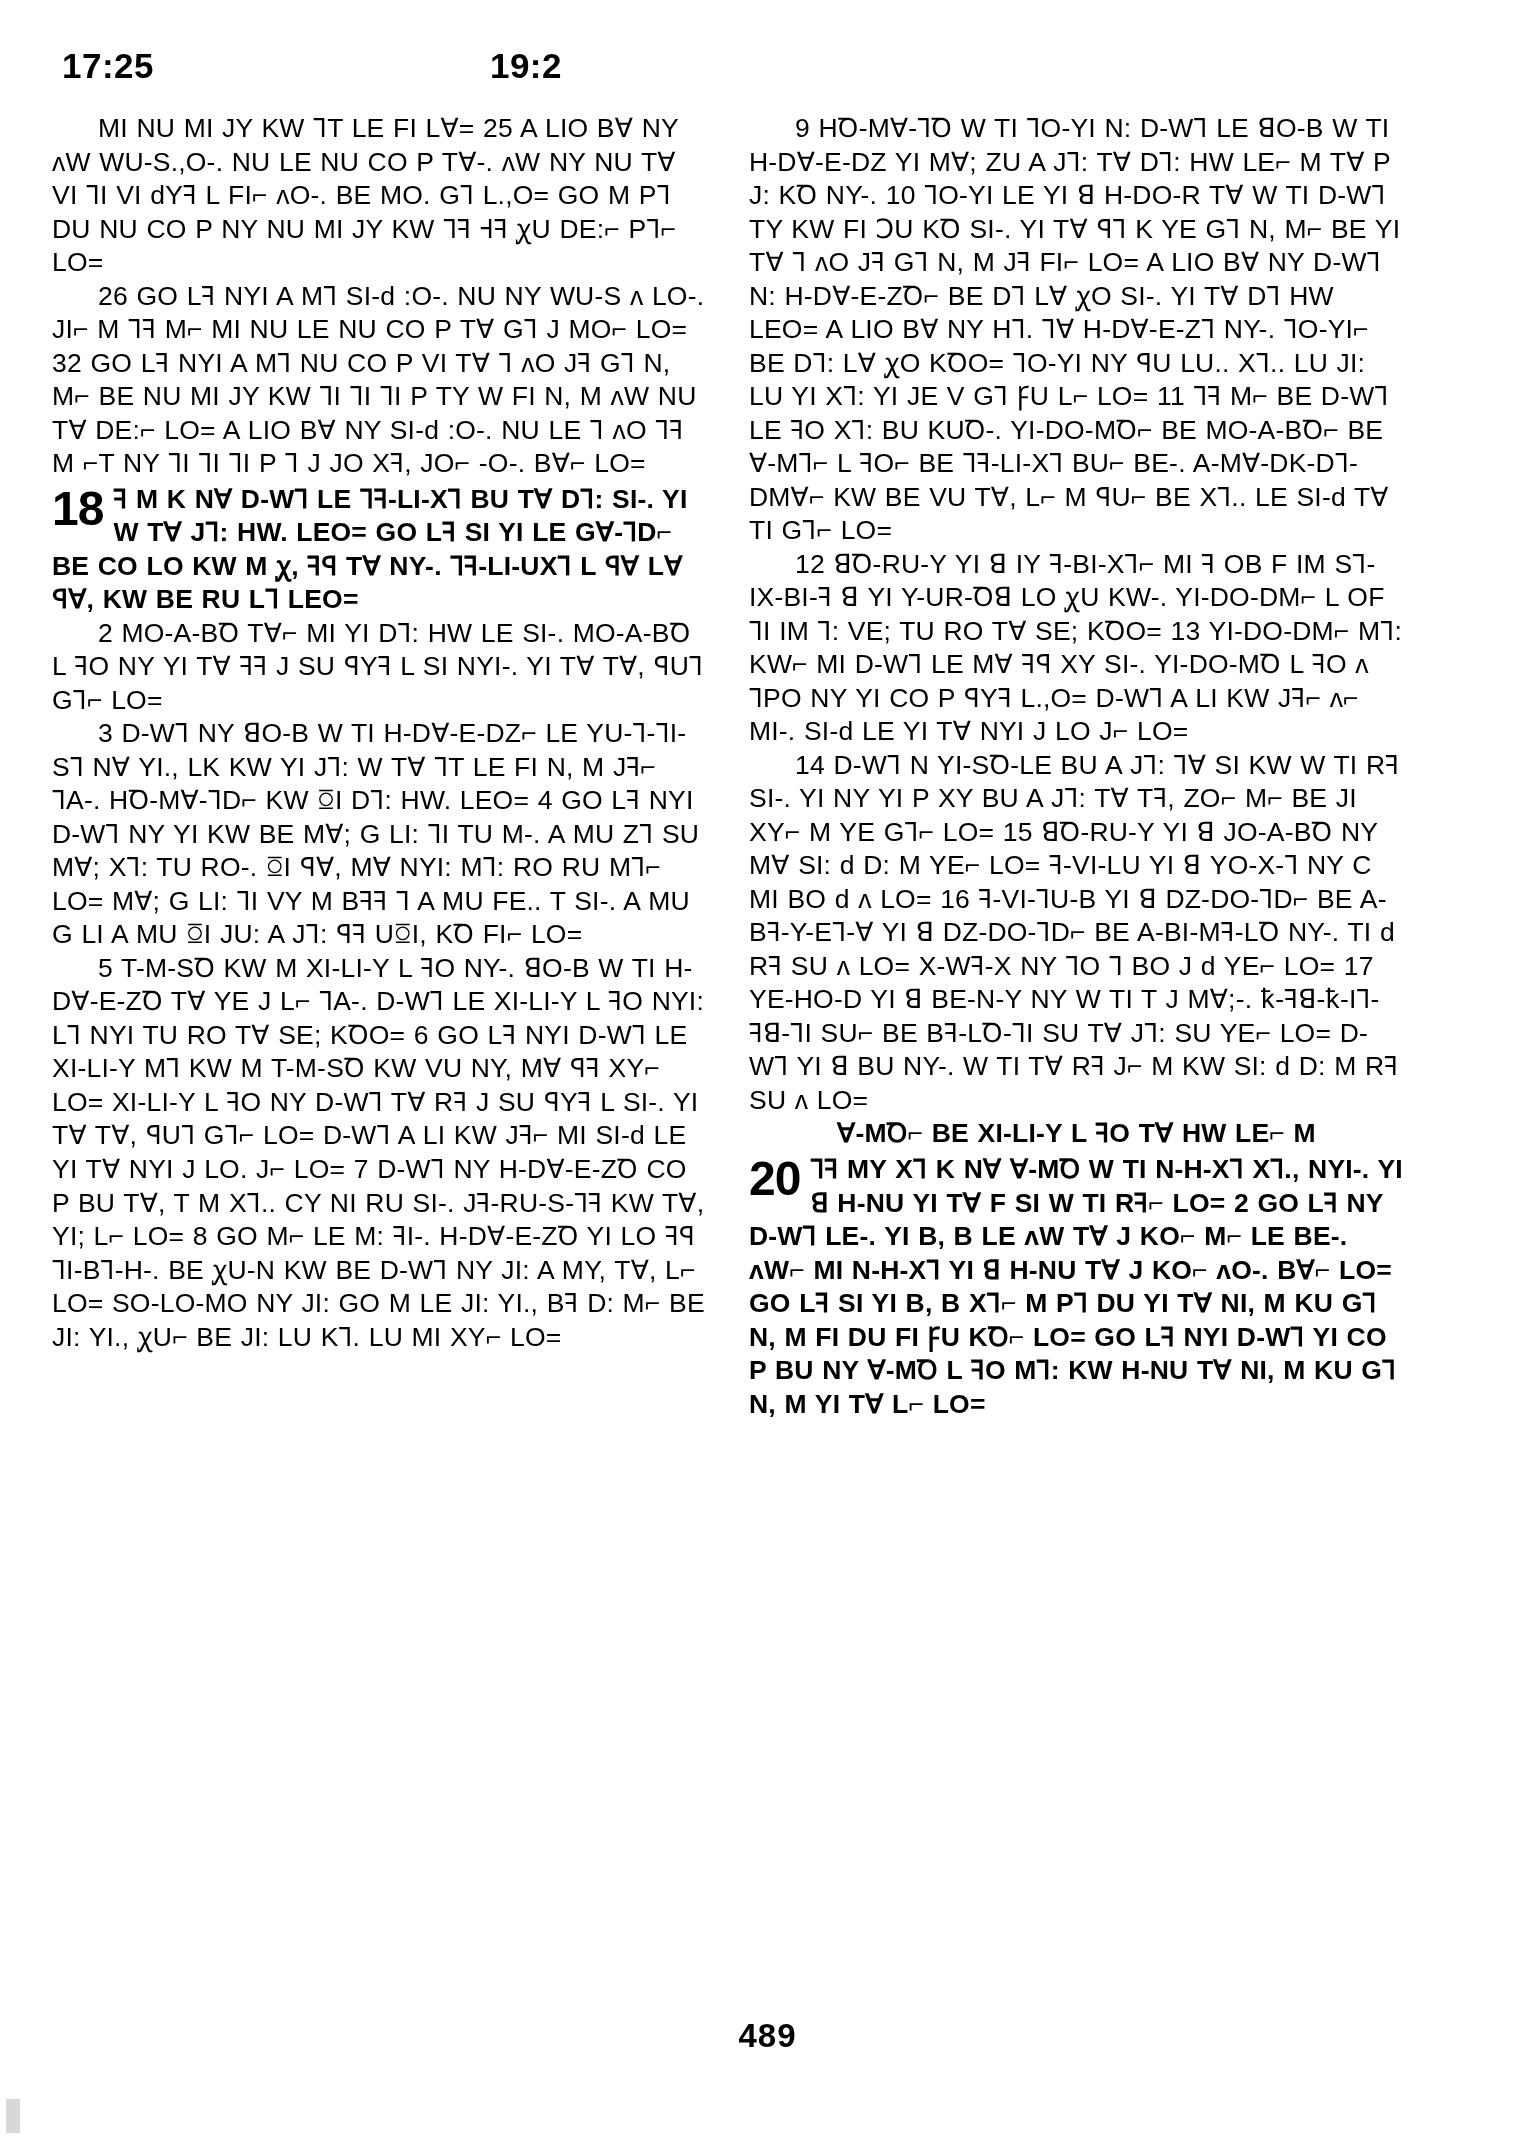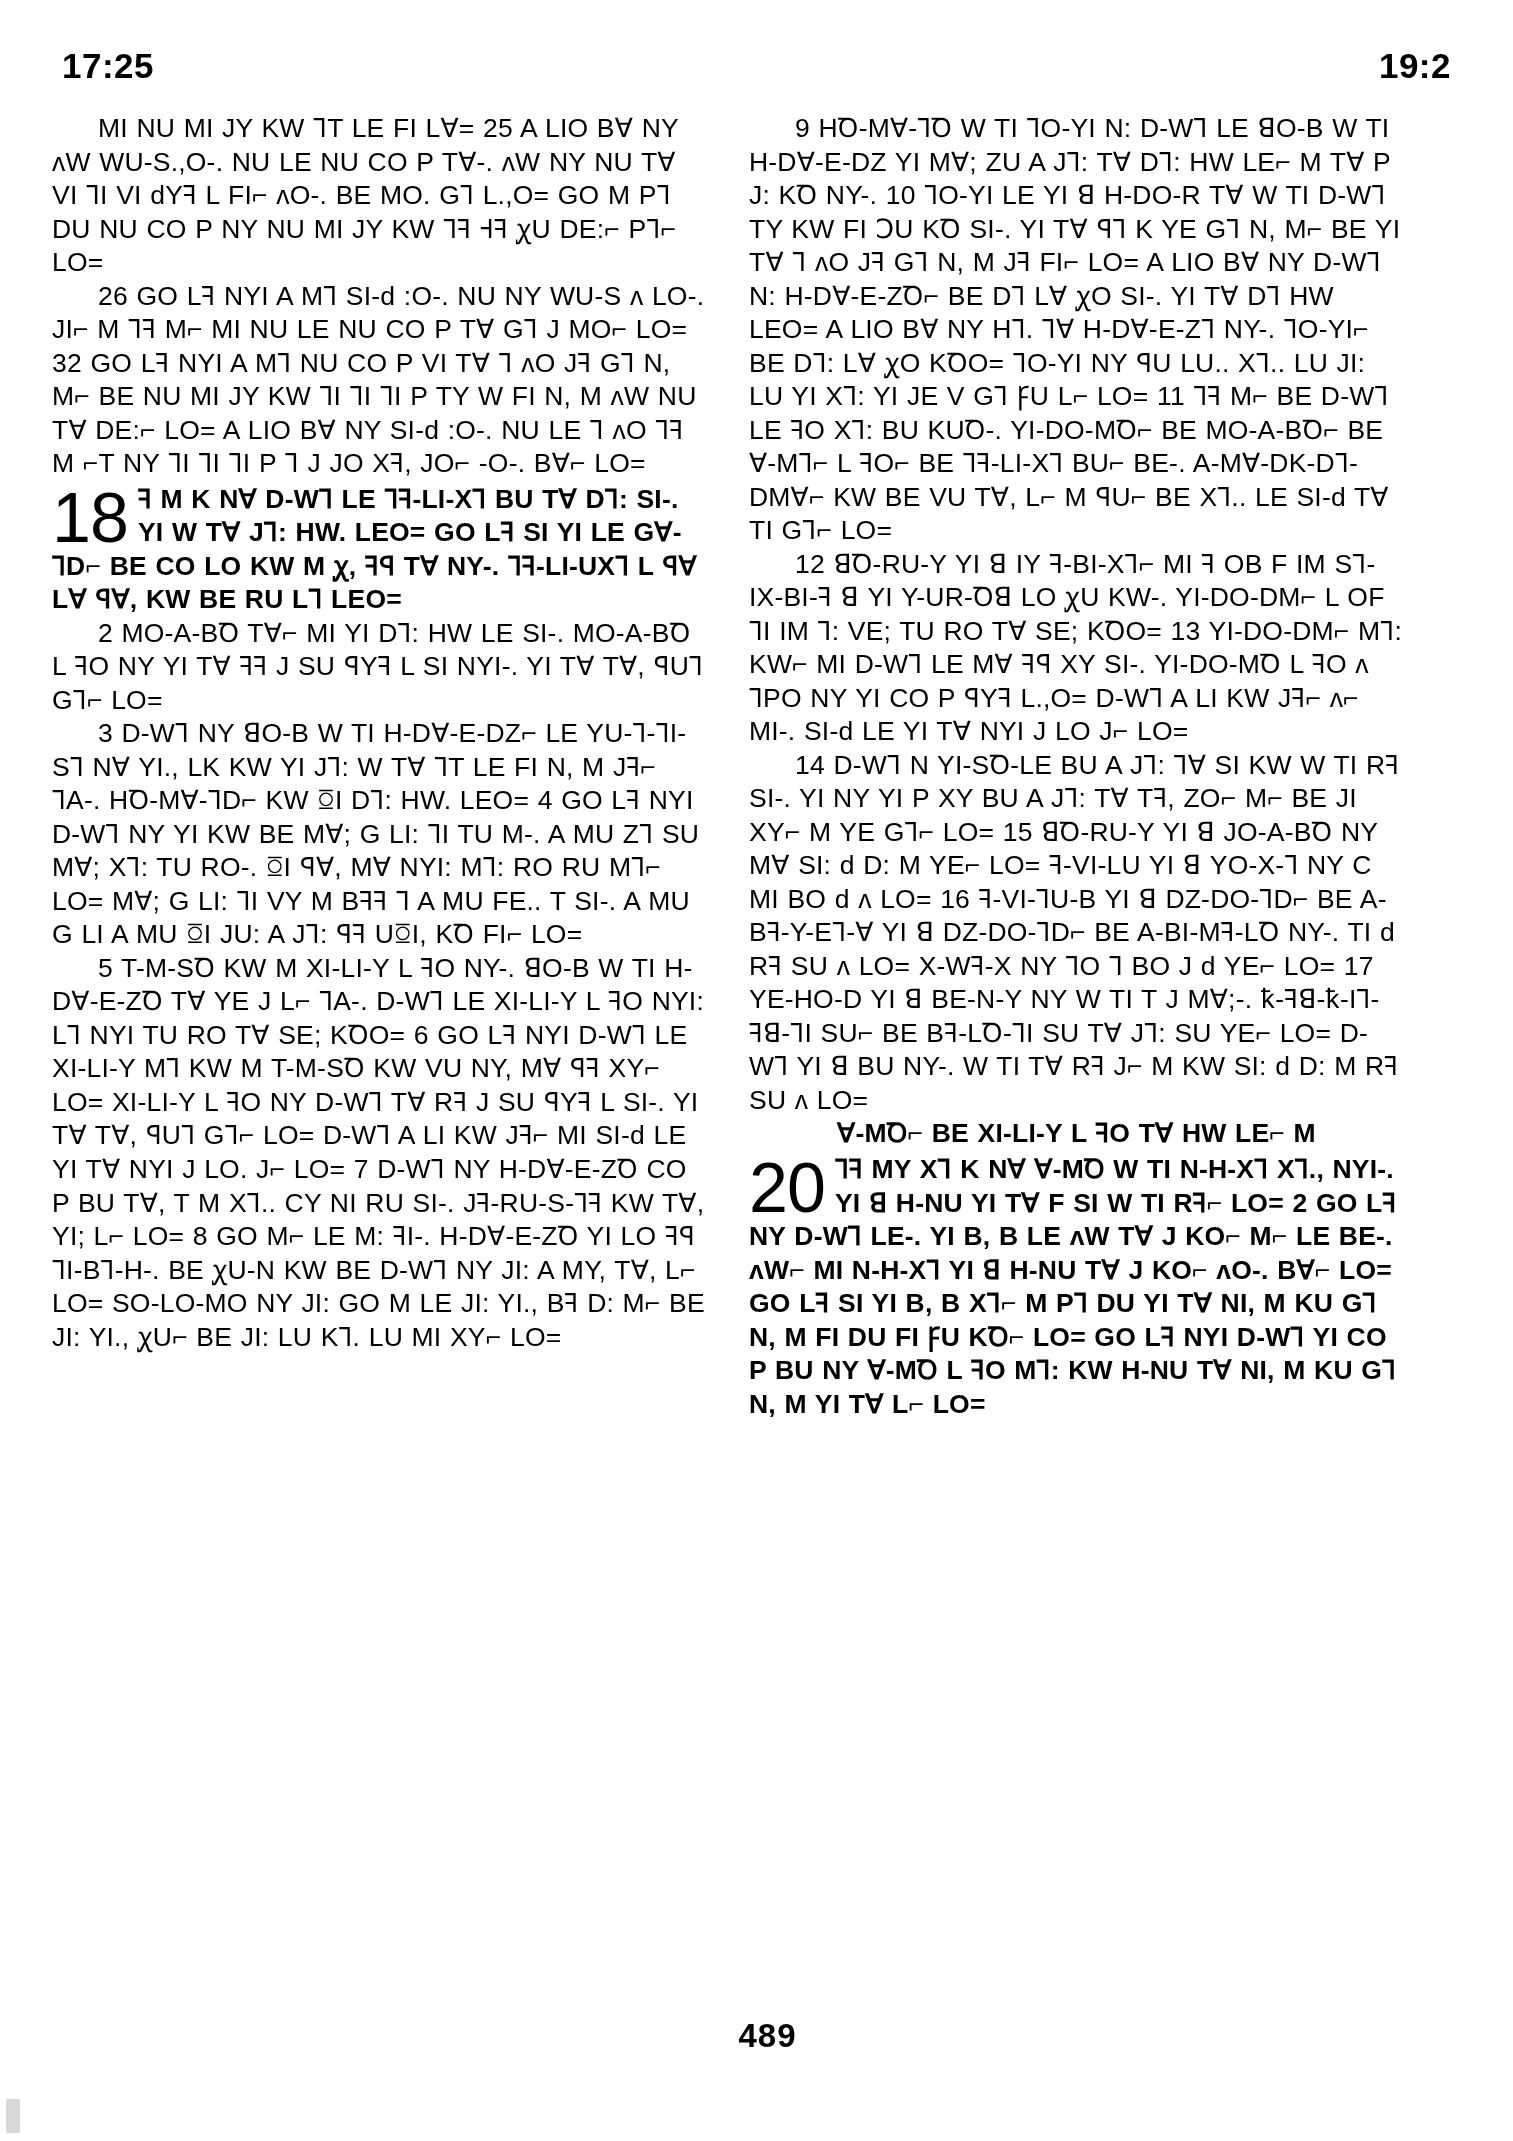--- a/index.html
+++ b/index.html
@@ -18,21 +18,20 @@
   .page {
     position: relative;
     width: 1513px;
     height: 2141px;
     box-sizing: border-box;
     padding: 46px 52px 0 52px;
   }
   .running-head {
     display: flex;
     align-items: baseline;
-    justify-content: space-between;
     font-size: 35px;
     font-weight: bold;
     letter-spacing: 0.5px;
     margin: 0 0 26px 0;
     padding: 0 10px;
   }
   .rh-left, .rh-right {
     width: 250px;
   }
   .rh-right { text-align: right; }
@@ -58,22 +57,22 @@
     text-indent: 46px;
     word-spacing: 1px;
   }
   .chapter-block {
     position: relative;
     min-height: 96px;
     margin-top: 2px;
   }
   .chapter-num {
     float: left;
-    font-size: 70px;
-    font-weight: normal;
+    font-size: 48px;
+    font-weight: bold;
     line-height: 0.85;
     margin: 6px 10px 0 0;
     letter-spacing: -1px;
   }
   .chapter-text {
     font-size: 26.5px;
     line-height: 1.265;
     font-weight: bold;
     letter-spacing: 0.2px;
     word-spacing: 1px;

